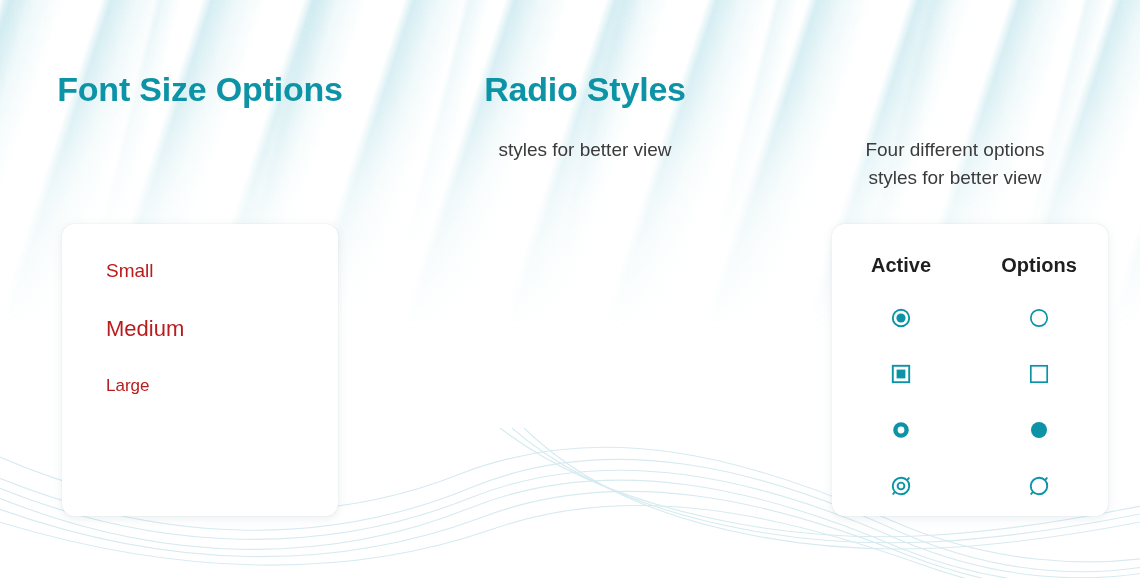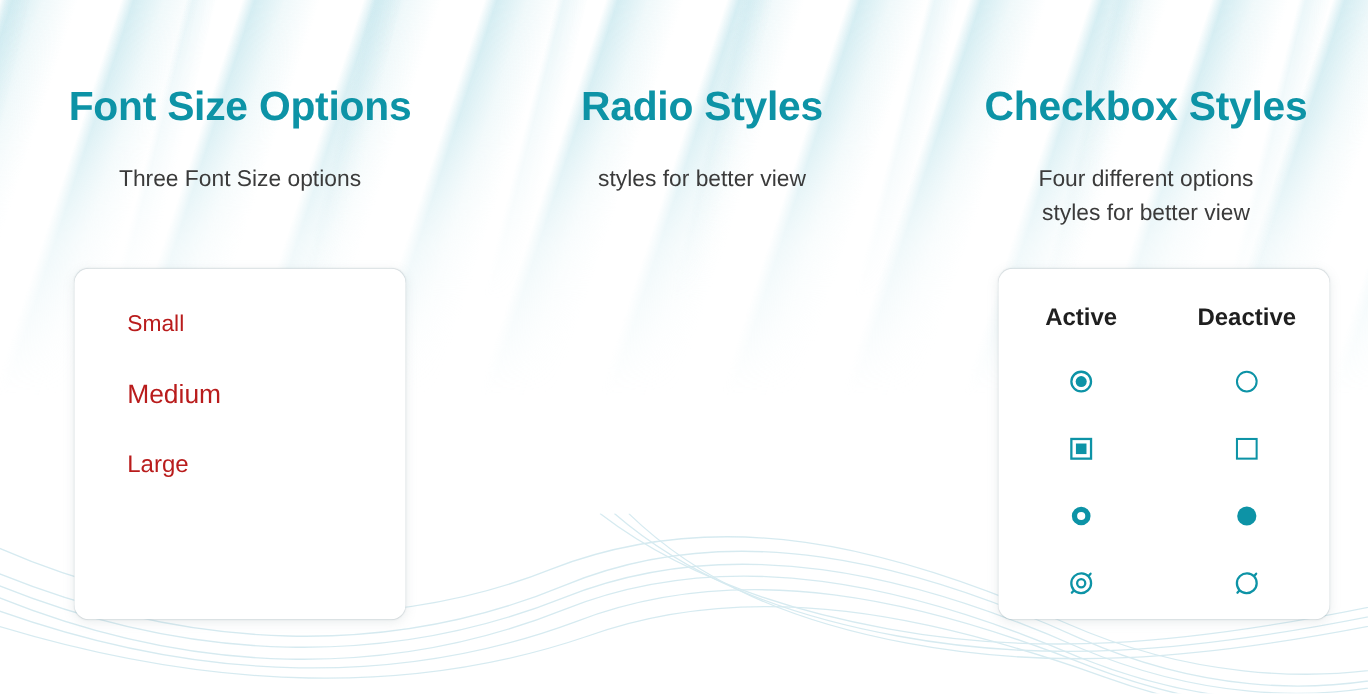--- a/index.html
+++ b/index.html
@@ -64,21 +64,21 @@
     box-shadow:0 2px 10px rgba(120,140,150,0.16), 0 0 1px rgba(120,140,150,0.30);
   }
   #card-font{left:62px;top:224px;width:276px;height:292px;}
   #card-radio{left:432px;top:224px;width:276px;height:292px;}
 
   
   .fs-list{position:absolute;left:44px;top:36px;}
   .fs-item{color:#b91c1c;margin-bottom:24px;}
   .fs-small{font-size:19px;}
   .fs-medium{font-size:22px;margin-top:34px;}
-  .fs-large{font-size:20px;margin-top:34px;}
+  .fs-large{font-size:17px;margin-top:34px;}
 
   
   .opt-head{position:absolute;top:30px;left:0;width:100%;display:flex;}
   .opt-head .th{flex:1;text-align:center;font-size:20px;font-weight:bold;color:#1f1f1f;}
   .opt-rows{position:absolute;top:66px;left:0;width:100%;}
   .opt-row{display:flex;height:56px;align-items:center;}
   .opt-cell{flex:1;display:flex;align-items:center;justify-content:center;}
 
   .ic{display:block;}
 </style>
@@ -102,42 +102,41 @@
       <path d="M512,0 C572,52 650,84 748,102 C866,124 986,118 1160,82"></path>
       <path d="M524,0 C584,58 660,90 756,108 C872,130 992,124 1160,90"></path>
     </g>
   </svg>
 
   <div class="columns">
 
     <div class="col col-1">
       <div class="heading">Font Size Options</div>
       <div class="subtitle">
-        <span class="ln">Three Font Size options</span>
       </div>
 
       <div class="card" id="card-font">
         <div class="fs-list">
           <div class="fs-item fs-small">Small</div>
           <div class="fs-item fs-medium">Medium</div>
           <div class="fs-item fs-large">Large</div>
         </div>
       </div>
     </div>
 
     <div class="col col-2">
       <div class="heading">Radio Styles</div>
       <div class="subtitle">
         <span class="ln">styles for better view</span>
       </div>
 
       <div class="card" id="card-radio">
         <div class="opt-head">
           <div class="th">Active</div>
-          <div class="th">Deactive</div>
+          <div class="th">Options</div>
         </div>
 
         <div class="opt-rows">
 
           <div class="opt-row">
             <div class="opt-cell">
               <svg class="ic" width="22" height="22" viewBox="0 0 22 22">
                 <circle cx="11" cy="11" r="8.2" fill="none" stroke="#0d93a6" stroke-width="1.9"></circle>
                 <circle cx="11" cy="11" r="4.6" fill="#0d93a6"></circle>
               </svg>
@@ -188,21 +187,20 @@
                 <path d="M17.2 5.4 A7.6 7.6 0 1 0 5.0 16.8 L3.2 18.9 M4.8 16.6 A7.6 7.6 0 0 0 17.0 5.2 L18.8 3.1" fill="none" stroke="#0d93a6" stroke-width="1.9" stroke-linecap="round"></path>
               </svg>
             </div>
           </div>
 
         </div>
       </div>
     </div>
 
     <div class="col col-3">
-      <div class="heading">Checkbox Styles</div>
       <div class="subtitle">
         <span class="ln">Four different options</span>
         <span class="ln">styles for better view</span>
       </div>
 
     </div>
 
   </div>
 </div>
 

